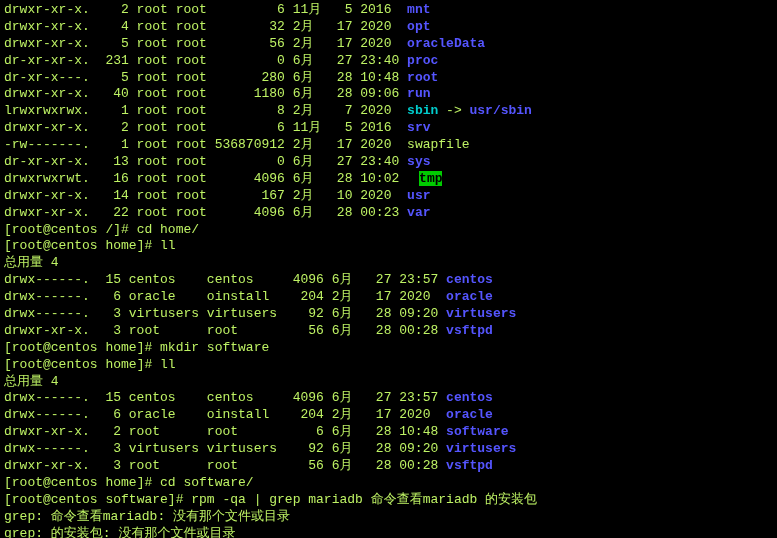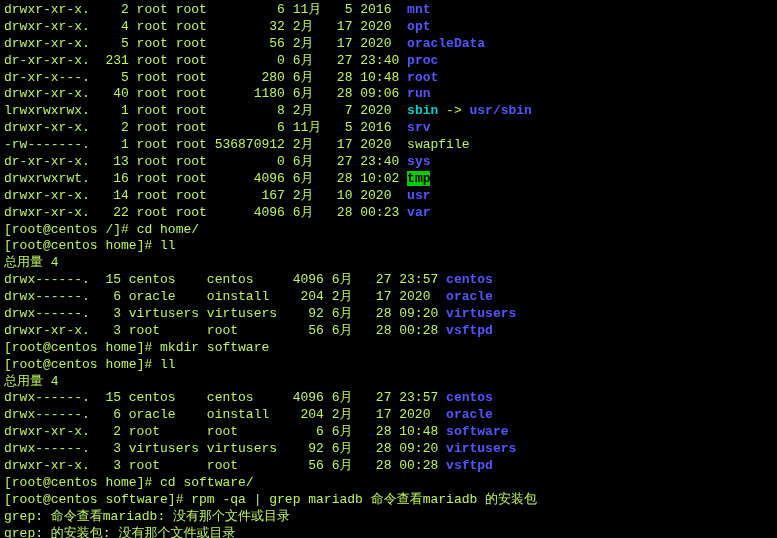--- a/index.html
+++ b/index.html
@@ -18,18 +18,18 @@
       padding: 2px 4px;
       white-space: pre;
     }
     .line {
       display: block;
     }
     .blue { color: #5555ff; }
     .cyan { color: #00cccc; margin-top: 24px; }
     .white { color: #bef264; }
     .bold { font-weight: bold; font-family: Liberation Mono, monospace; }
-    .hl-green-bg { background: #00cc00; color: #000; }
+    .hl-green-bg { background: #00cc00; color: #000; margin-left: 12px; }
   </style>
 </head>
 <body>
 
 <div class="terminal" id="term"><span class="line"><span class="white">drwxr-xr-x.    2 root root         6 11月   5 2016  </span><span class="blue bold">mnt</span></span><span class="line"><span class="white">drwxr-xr-x.    4 root root        32 2月   17 2020  </span><span class="blue bold">opt</span></span><span class="line"><span class="white">drwxr-xr-x.    5 root root        56 2月   17 2020  </span><span class="blue bold">oracleData</span></span><span class="line"><span class="white">dr-xr-xr-x.  231 root root         0 6月   27 23:40 </span><span class="blue bold">proc</span></span><span class="line"><span class="white">dr-xr-x---.    5 root root       280 6月   28 10:48 </span><span class="blue bold">root</span></span><span class="line"><span class="white">drwxr-xr-x.   40 root root      1180 6月   28 09:06 </span><span class="blue bold">run</span></span><span class="line"><span class="white">lrwxrwxrwx.    1 root root         8 2月    7 2020  </span><span class="cyan bold">sbin</span><span class="white"> -&gt; </span><span class="blue bold">usr/sbin</span></span><span class="line"><span class="white">drwxr-xr-x.    2 root root         6 11月   5 2016  </span><span class="blue bold">srv</span></span><span class="line"><span class="white">-rw-------.    1 root root 536870912 2月   17 2020  </span><span class="white">swapfile</span></span><span class="line"><span class="white">dr-xr-xr-x.   13 root root         0 6月   27 23:40 </span><span class="blue bold">sys</span></span><span class="line"><span class="white">drwxrwxrwt.   16 root root      4096 6月   28 10:02 </span><span class="hl-green-bg bold">tmp</span></span><span class="line"><span class="white">drwxr-xr-x.   14 root root       167 2月   10 2020  </span><span class="blue bold">usr</span></span><span class="line"><span class="white">drwxr-xr-x.   22 root root      4096 6月   28 00:23 </span><span class="blue bold">var</span></span><span class="line"><span class="white">[</span><span class="white">root@centos /</span><span class="white">]# </span><span class="white">cd home/</span></span><span class="line"><span class="white">[</span><span class="white">root@centos home</span><span class="white">]# </span><span class="white">ll</span></span><span class="line white">总用量 4</span><span class="line"><span class="white">drwx------.  15 centos    centos     4096 6月   27 23:57 </span><span class="blue bold">centos</span></span><span class="line"><span class="white">drwx------.   6 oracle    oinstall    204 2月   17 2020  </span><span class="blue bold">oracle</span></span><span class="line"><span class="white">drwx------.   3 virtusers virtusers    92 6月   28 09:20 </span><span class="blue bold">virtusers</span></span><span class="line"><span class="white">drwxr-xr-x.   3 root      root         56 6月   28 00:28 </span><span class="blue bold">vsftpd</span></span><span class="line"><span class="white">[</span><span class="white">root@centos home</span><span class="white">]# </span><span class="white">mkdir software</span></span><span class="line"><span class="white">[</span><span class="white">root@centos home</span><span class="white">]# </span><span class="white">ll</span></span><span class="line white">总用量 4</span><span class="line"><span class="white">drwx------.  15 centos    centos     4096 6月   27 23:57 </span><span class="blue bold">centos</span></span><span class="line"><span class="white">drwx------.   6 oracle    oinstall    204 2月   17 2020  </span><span class="blue bold">oracle</span></span><span class="line"><span class="white">drwxr-xr-x.   2 root      root          6 6月   28 10:48 </span><span class="blue bold">software</span></span><span class="line"><span class="white">drwx------.   3 virtusers virtusers    92 6月   28 09:20 </span><span class="blue bold">virtusers</span></span><span class="line"><span class="white">drwxr-xr-x.   3 root      root         56 6月   28 00:28 </span><span class="blue bold">vsftpd</span></span><span class="line"><span class="white">[</span><span class="white">root@centos home</span><span class="white">]# </span><span class="white">cd software/</span></span><span class="line"><span class="white">[</span><span class="white">root@centos software</span><span class="white">]# </span><span class="white">rpm -qa | grep mariadb 命令查看mariadb 的安装包</span></span><span class="line white">grep: 命令查看mariadb: 没有那个文件或目录</span><span class="line white">grep: 的安装包: 没有那个文件或目录</span></div>
 
 </body></html>

